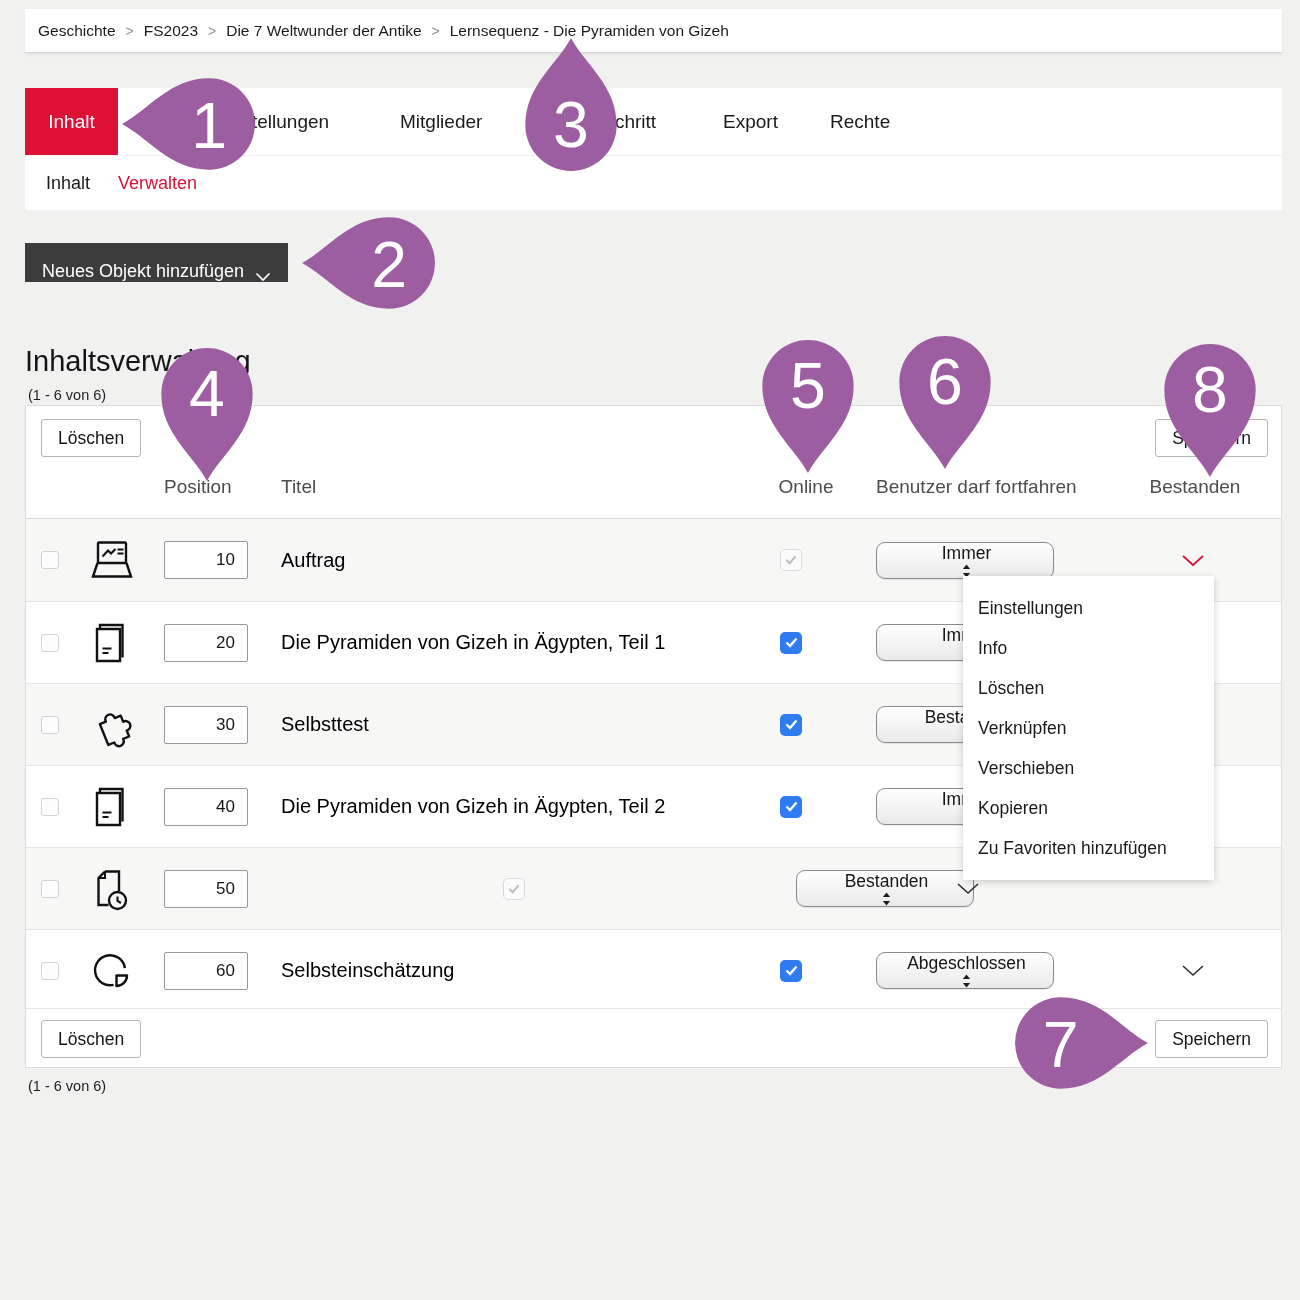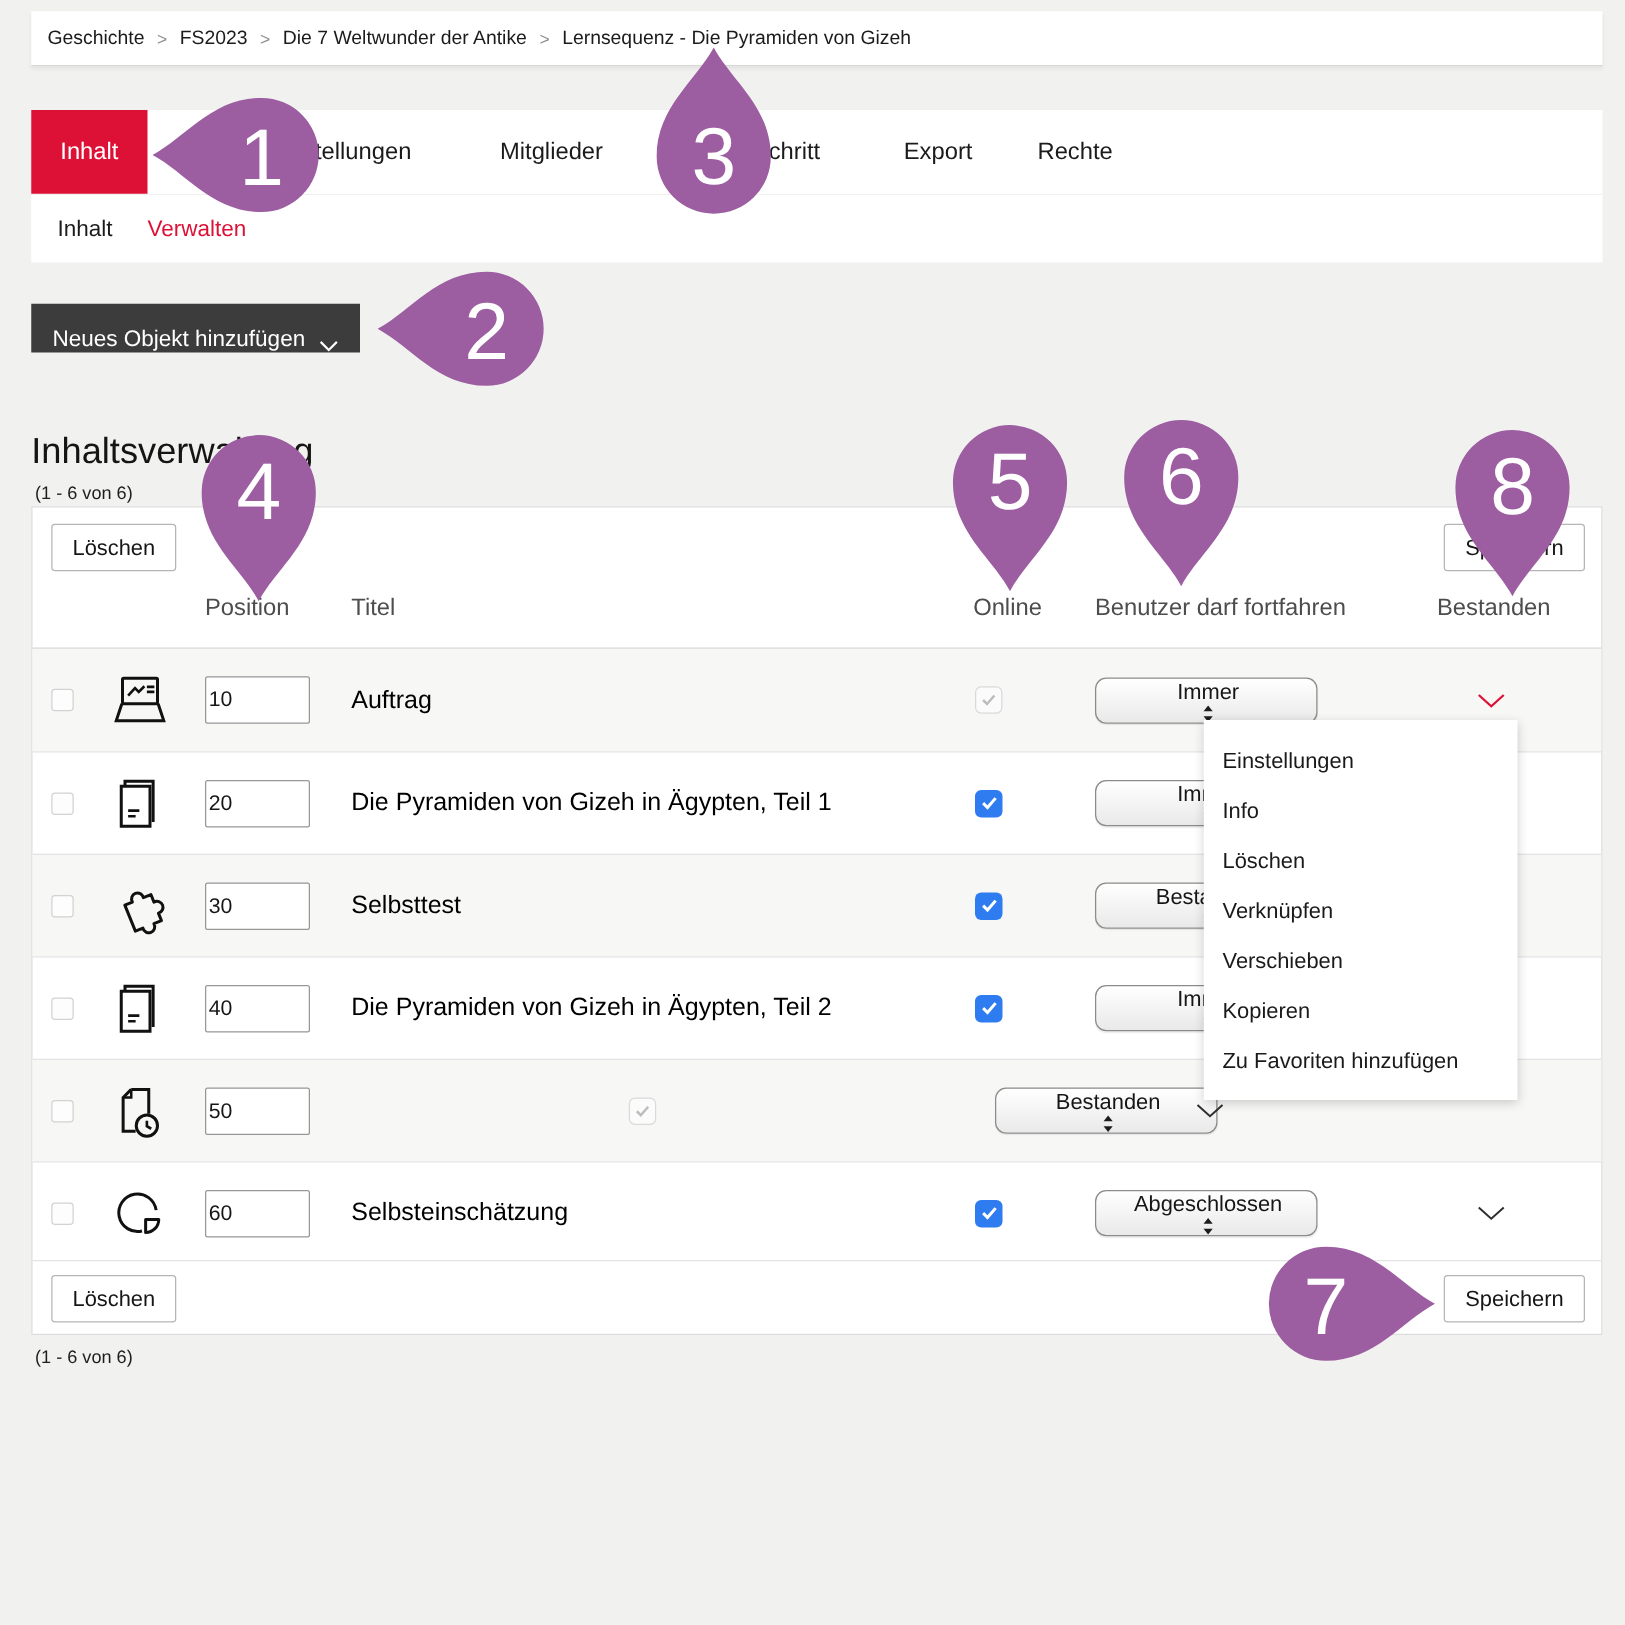--- a/index.html
+++ b/index.html
@@ -49,21 +49,21 @@
   .col-online{justify-self:center;margin-left:30px;}
   .col-actions{justify-self:center;transform:translateX(14px);}
   .col-title{padding-left:5px;}
 
   .row{height:82px;box-sizing:border-box;}
   .rows .row + .row{border-top:1px solid #e4e4e4;}
   .rows .row:nth-child(odd){background:#f7f7f6;}
   .rowcb{width:18px;height:18px;border:1px solid #d2d2d2;border-radius:3px;background:#fdfdfd;box-sizing:border-box;cursor:pointer;}
   .ricon svg{display:block;}
   .pos{width:84px;height:38px;border:1px solid #979797;border-radius:2px;background:#fff;
-    box-sizing:border-box;text-align:left;padding-right:12px;font-size:17px;font-family:inherit;color:#161616;}
+    box-sizing:border-box;text-align:right;padding-right:12px;font-size:17px;font-family:inherit;color:#161616;}
   .rtitle{font-size:20px;padding-left:5px;color:#000000;}
   .online{display:flex;justify-content:center;}
   .ocb{width:22px;height:22px;border-radius:5px;display:flex;align-items:center;justify-content:center;box-sizing:border-box;cursor:pointer;}
   .ocb-blue{background:#2e7cf0;}
   .ocb-dis{background:#fbfbfb;border:1px solid #dadada;}
   .proceed{padding-left:45px;}
   .sel{width:178px;height:37px;box-sizing:border-box;border:1px solid #8b8b8b;border-radius:9px;
     background:linear-gradient(#ffffff,#e9e9e9);box-shadow:0 1px 1px rgba(0,0,0,.08);
     display:flex;align-items:center;justify-content:space-between;padding:0 11px 0 14px;font-size:17.5px;cursor:pointer;flex-direction:column;}
   .act{display:flex;justify-content:center;}

